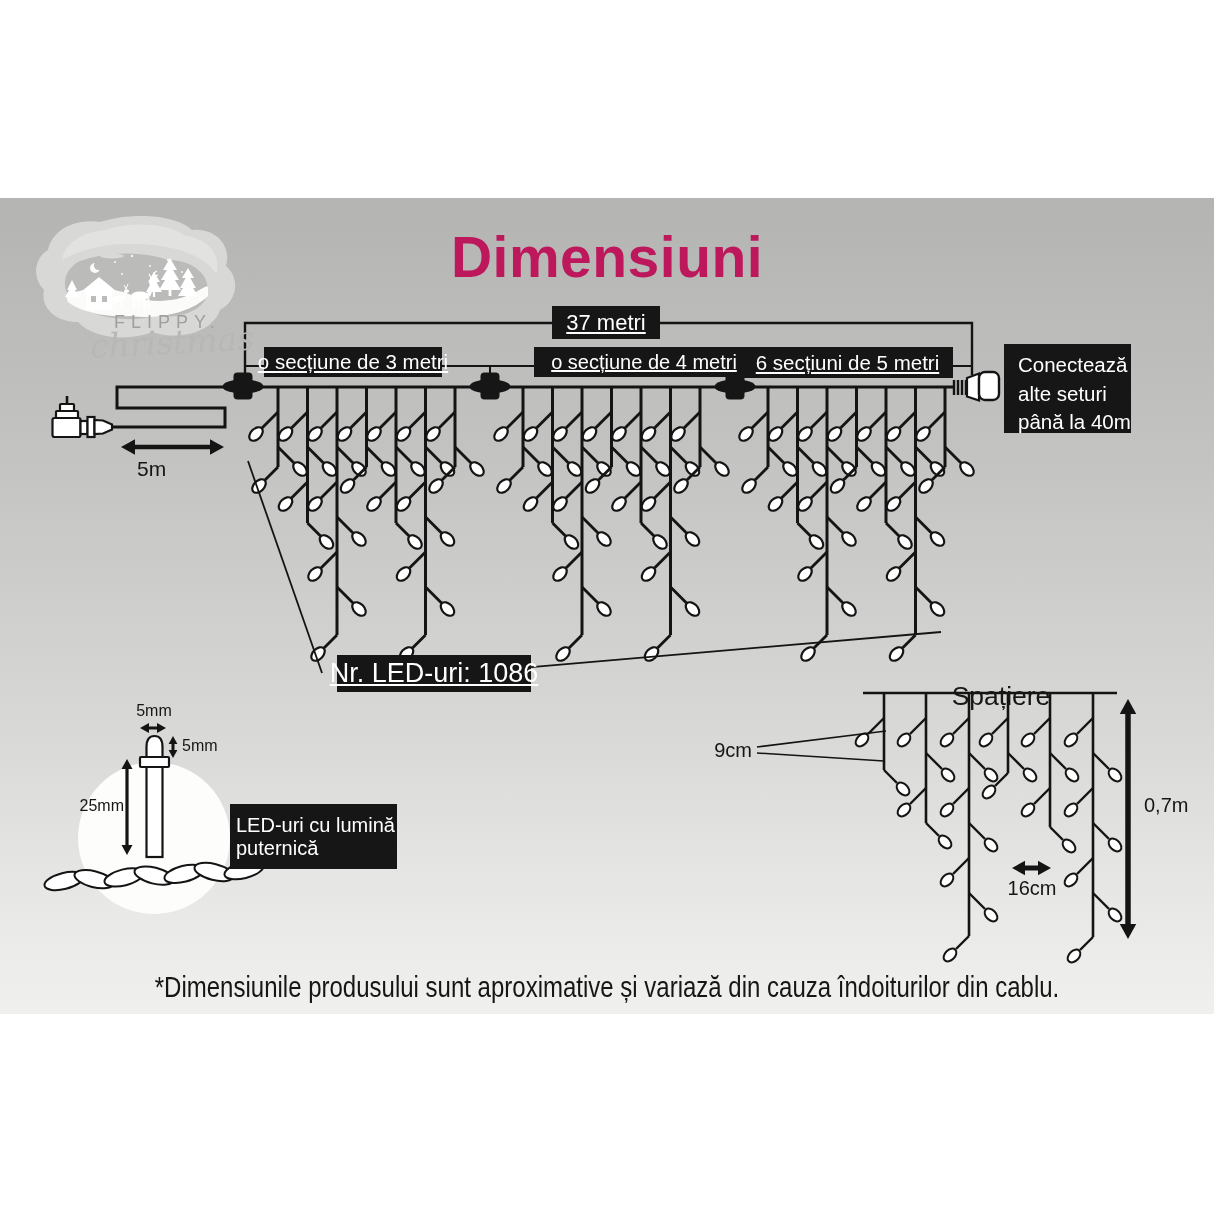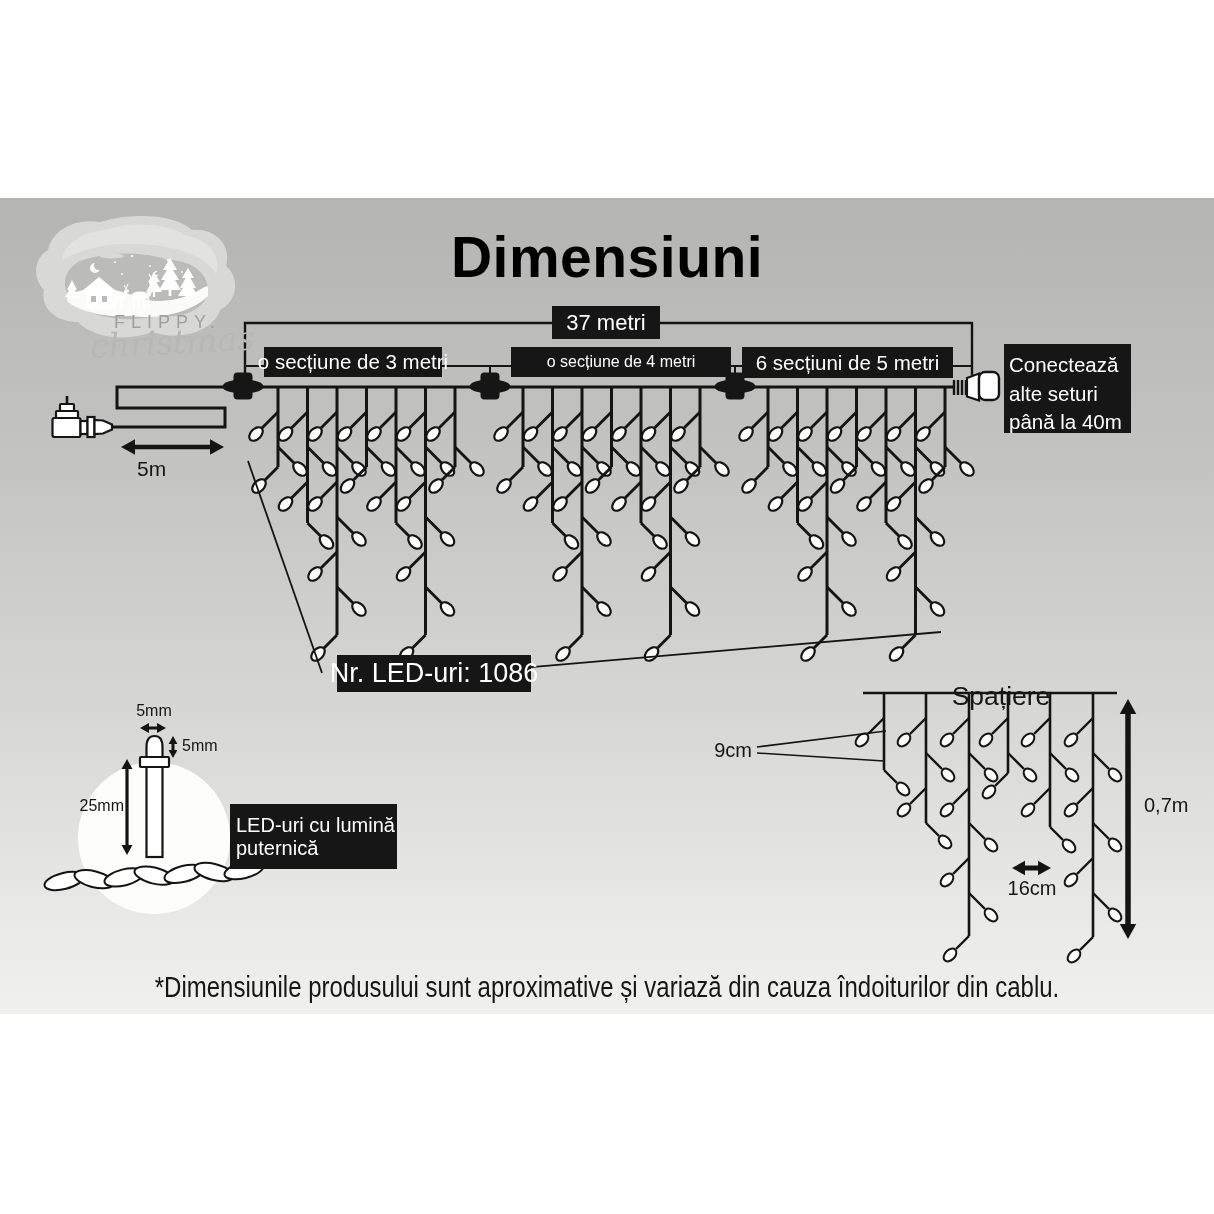--- a/index.html
+++ b/index.html
@@ -2,23 +2,23 @@
 <html><head>
 <meta charset="utf-8">
 <style>
   html,body{margin:0;padding:0;background:#fff;}
   .stage{position:relative;width:1214px;height:1214px;background:#ffffff;overflow:hidden;
          font-family:"Liberation Sans",sans-serif;color:#1a1a1a;}
   .gray-bg{position:absolute;left:0;top:198px;width:1214px;height:816px;
            background:linear-gradient(180deg,#b4b4b2 0%,#c2c2c0 30%,#d8d8d6 65%,#e9e9e7 88%,#f0f0ee 100%);}
   svg.overlay{position:absolute;left:0;top:0;}
   .abs{position:absolute;box-sizing:border-box;}
-  .title{font-size:57px;font-weight:700;color:#000000;text-align:center;letter-spacing:0.5px;}
+  .title{font-size:57px;font-weight:700;color:#be185d;text-align:center;letter-spacing:0.5px;}
   .badge{background:#161616;color:#fff;display:flex;align-items:center;justify-content:center;
-         white-space:nowrap;font-weight:400;}
+         white-space:nowrap;font-weight:400;text-decoration:underline;}
   .badge-ml{background:#161616;color:#fff;white-space:pre-line;font-weight:400;}
   .lbl{color:#161616;white-space:nowrap;}
   .heading{font-size:26.5px;color:#161616;white-space:nowrap;}
   .disclaimer{width:1214px;text-align:center;font-size:30px;color:#161616;
               transform:scaleX(0.80);transform-origin:50% 50%;white-space:nowrap;}
   .flippy{width:92px;text-align:center;font-size:18px;letter-spacing:6px;color:#9f9f9d;white-space:nowrap;}
   .christmas{width:154px;text-align:center;font-family:"DejaVu Serif",serif;font-style:italic;
              font-size:33px;color:#b7b7b5;transform:rotate(-3deg);white-space:nowrap;}
 </style>
 </head>
@@ -522,25 +522,25 @@
   </svg>
 
   <div class="abs flippy" style="left:114px;top:312px;">FLIPPY.</div>
   <div class="abs christmas" style="left:90px;top:323px;">christmas</div>
 
   <div class="abs title" style="left:402px;top:224px;width:410px;">Dimensiuni</div>
 
   <div class="abs badge" style="left:552px;top:306px;width:108px;height:33px;font-size:22px;">37 metri</div>
 
   <div class="abs badge" style="left:264px;top:347px;width:178px;height:30px;font-size:20.5px;">o secțiune de 3 metri</div>
-  <div class="abs badge" style="left:511px;top:347px;width:220px;height:30px;font-size:16px;">o secțiune de 4 metri</div>
+  <div class="abs badge" style="left:534px;top:347px;width:220px;height:30px;font-size:20px;">o secțiune de 4 metri</div>
   <div class="abs badge" style="left:742px;top:347px;width:211px;height:31px;font-size:20.5px;">6 secțiuni de 5 metri</div>
 
   <div class="abs badge-ml" style="left:1004px;top:344px;width:127px;height:89px;font-size:20.5px;
-       line-height:28.5px;padding:7px 0 0 5px;">Conectează
+       line-height:28.5px;padding:7px 0 0 14px;">Conectează
 alte seturi
 până la 40m</div>
 
   <div class="abs lbl" style="left:137px;top:457px;width:70px;font-size:21px;text-align:left;">5m</div>
 
   <div class="abs badge" style="left:337px;top:655px;width:194px;height:37px;font-size:27px;">Nr. LED-uri: 1086</div>
 
   <div class="abs heading" style="left:951px;top:645px;width:100px;text-align:center;margin-top:36px;">Spațiere</div>
 
   <div class="abs lbl" style="left:129px;top:702px;width:50px;font-size:16px;text-align:center;">5mm</div>

